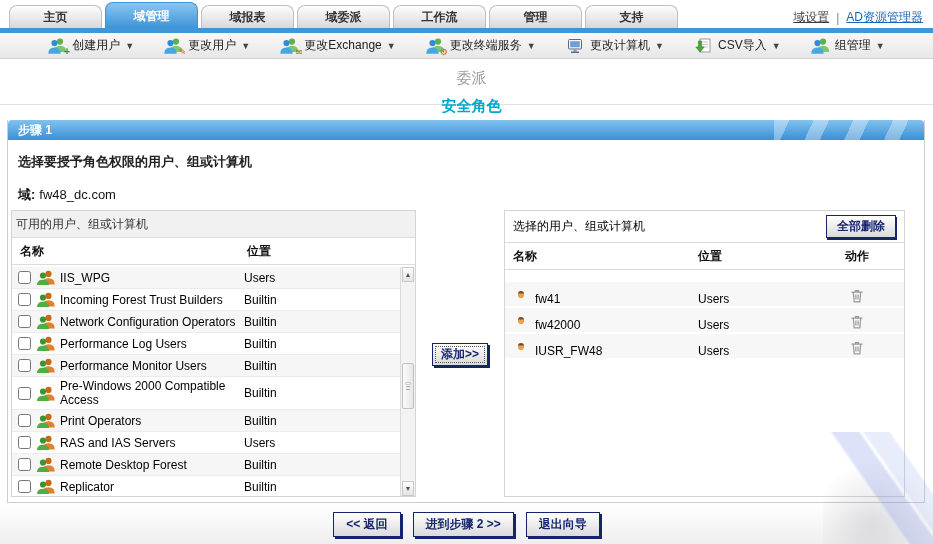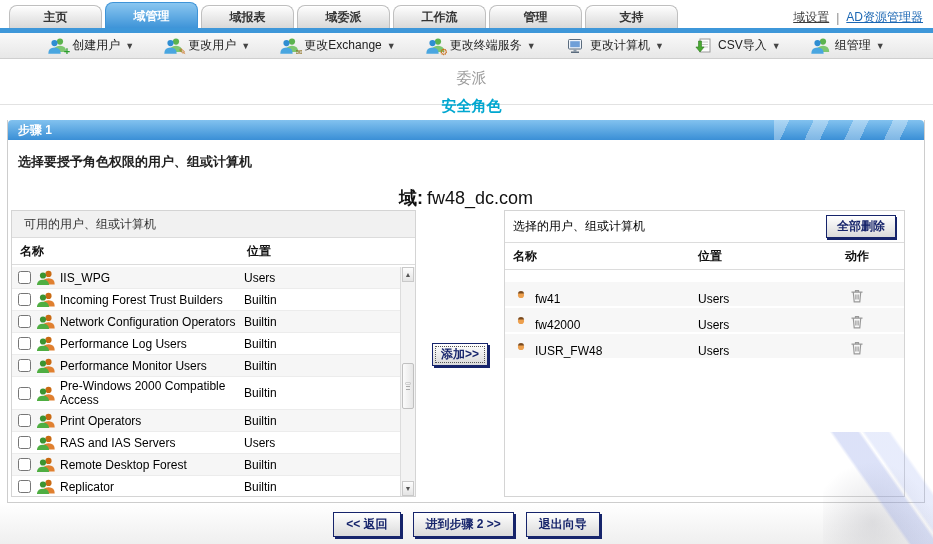--- a/index.html
+++ b/index.html
@@ -43,28 +43,28 @@
   .title-main { font-size:15px; font-weight:bold; color:#00a7d0; }
 
   
   .wizard-box { position:absolute; top:120px; left:7px; right:8px; bottom:41px; background:#fff;
                 border:1px solid #cdcdcd; border-top:none; }
   .step-bar { position:relative; height:20px; line-height:20px; padding-left:10px; color:#fff; font-size:12px; font-weight:bold;
               background:linear-gradient(#82c2ef,#3a8fd6); border-radius:4px 4px 0 0; overflow:hidden; }
   .step-bar::after { content:""; position:absolute; top:0; right:0; width:150px; height:100%;
               background:repeating-linear-gradient(115deg, rgba(255,255,255,.35) 0 14px, rgba(255,255,255,0) 14px 36px); }
   .instruction { padding:13px 10px 0; font-size:13px; font-weight:bold; color:#222; }
-  .domain-line { padding:15px 10px 0; font-size:18px; color:#111;text-align:center; }
+  .domain-line { padding:15px 10px 0; font-size:13px; color:#111; }
   .domain-line b { margin-right:4px; }
 
   
   .panel { position:absolute; top:90px; bottom:5px; background:#fff; border:1px solid #d4d4d4; font-size:12px; }
   .panel-avail { left:3px; width:405px; }
   .panel-sel { left:496px; width:401px; }
-  .avail-head { height:27px; line-height:27px; padding:0 12px; background:#f1f1f1; border-bottom:1px solid #dcdcdc; color:#333; }
+  .avail-head { height:27px; line-height:27px; padding:0 4px; background:#f1f1f1; border-bottom:1px solid #dcdcdc; color:#333; }
   .cols { display:flex; align-items:center; height:27px; padding:0 8px; font-weight:bold; color:#111; border-bottom:1px solid #dcdcdc; background:#fff; }
   .cols .c-name { flex:1; }
   .avail .cols .c-loc { width:160px; }
   .list-wrap { position:absolute; top:56px; left:0; right:0; bottom:0; overflow:hidden; }
   .rows { margin-right:15px; }
   .lrow { display:flex; align-items:center; padding:2px 4px 2px 6px; border-bottom:1px solid #ececec; min-height:22px; background:#fff; }
   .lrow:nth-child(odd) { background:#f6f6f6; }
   .lrow .chk { width:13px; height:13px; margin-right:6px; flex:0 0 auto; }
   .lrow .gicon { flex:0 0 auto; margin-right:5px; }
   .lrow .c-name { flex:1; padding-right:6px; line-height:14px; }

